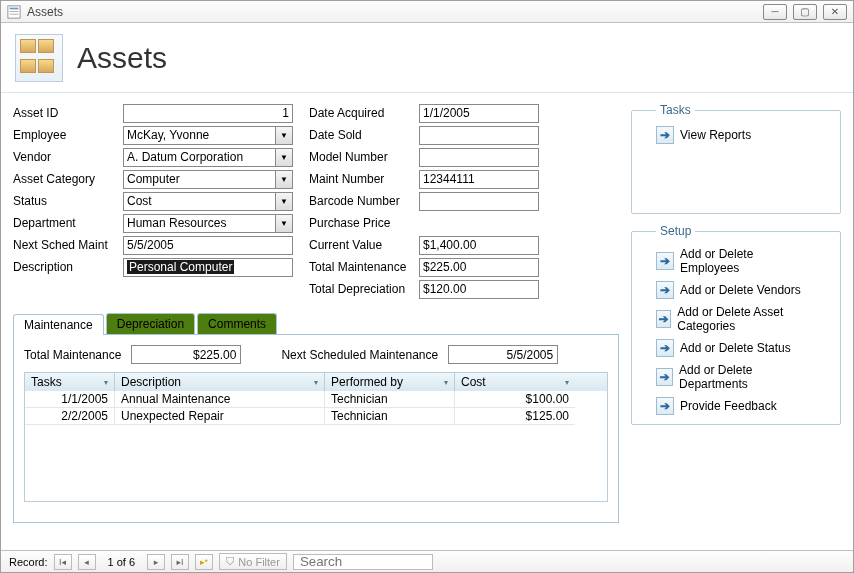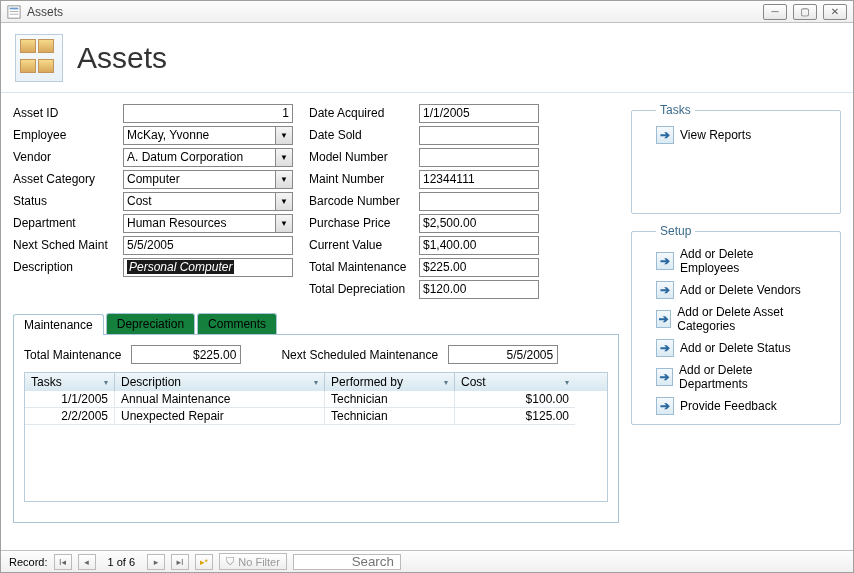--- a/index.html
+++ b/index.html
@@ -17,23 +17,23 @@
 .content { display: flex; padding: 10px 12px 0 12px; height: 430px; }
 .form-area { flex: 1; display: flex; flex-direction: column; }
 .form-cols { display: flex; gap: 16px; margin-bottom: 8px; }
 .col { display: flex; flex-direction: column; gap: 2px; }
 .row { display: flex; align-items: center; height: 20px; }
 .row label { width: 110px; font-size: 12px; }
 .row .field { width: 170px; height: 19px; border: 1px solid #888; background: #fff; font-size: 12px; padding: 0 3px; display: flex; align-items: center; position: relative; }
 .row .field.has-dd { padding-right: 18px; }
 .dd-btn { position: absolute; right: -1px; top: -1px; width: 18px; height: 19px; border: 1px solid #888; background: linear-gradient(#f5f5f5,#ddd); display: flex; align-items: center; justify-content: center; font-size: 8px; cursor: pointer; }
 .row .field.num { justify-content: flex-end; }
-.row .field .highlight { background: #1a1a1a; color: #fff; padding: 0 2px; font-style: italic; }
+.row .field .highlight { background: #1a1a1a; color: #fff; padding: 0 2px; }
 .tabs { border-bottom: 1px solid #a7c4d6; display: flex; margin-top: 6px; }
-.tab { padding: 3px 10px; border: 1px solid #a7c4d6; border-bottom: none; background: #15803d; border-radius: 3px 3px 0 0; margin-right: 2px; cursor: pointer; font-size: 12px; }
+.tab { padding: 3px 10px; border: 1px solid #a7c4d6; border-bottom: none; background: #4d7c0f; border-radius: 3px 3px 0 0; margin-right: 2px; cursor: pointer; font-size: 12px; }
 .tab.active { background: #fff; position: relative; top: 1px; }
 .tab-panel { border: 1px solid #a7c4d6; border-top: none; padding: 10px; height: 190px; background: #fff; }
 .summary-row { display: flex; align-items: center; gap: 10px; margin-bottom: 8px; }
 .summary-row label { font-size: 12px; }
 .summary-row .field { width: 110px; height: 19px; border: 1px solid #888; text-align: right; padding: 0 4px; display: flex; align-items: center; justify-content: flex-end; }
 .summary-row .field.date { width: 110px; }
 .grid { border: 1px solid #b8cdd9; }
 .grid-header { display: flex; background: linear-gradient(#eef6fa,#d8e8f0); }
 .grid-header .gh { border-right: 1px solid #b8cdd9; padding: 2px 6px; font-size: 12px; position: relative; display: flex; align-items: center; }
 .grid-header .gh:last-child { border-right: none; text-align: right; }
@@ -49,21 +49,21 @@
 .col-cost { width: 120px; }
 .side { width: 210px; margin-left: 12px; }
 fieldset { border: 1px solid #b8cdd9; border-radius: 2px; margin-bottom: 10px; padding: 6px 24px; }
 fieldset legend { color: #3a6a8a; font-size: 12px; padding: 0 4px; }
 .side-link { display: flex; align-items: center; gap: 6px; padding: 3px 0; font-size: 12px; color: #000; cursor: pointer; }
 .side-link .ico { width: 18px; height: 18px; border: 1px solid #9bbcd2; background: linear-gradient(#f4f9fc,#dbeaf3); display: flex; align-items: center; justify-content: center; color: #2a6aa0; font-weight: bold; }
 .statusbar { position: absolute; bottom: 0; left: 0; right: 0; height: 22px; border-top: 1px solid #c0c0c0; background: linear-gradient(#fdfdfd,#f0f0f0); display: flex; align-items: center; padding: 0 8px; font-size: 11px; gap: 6px; }
 .nav-btn { width: 18px; height: 16px; border: 1px solid #bbb; background: linear-gradient(#fff,#eee); display: flex; align-items: center; justify-content: center; font-size: 9px; color: #666; cursor: pointer; }
 .rec-text { padding: 0 6px; }
 .filter-btn { border: 1px solid #bbb; padding: 1px 6px; background: linear-gradient(#fff,#eee); color: #999; display: flex; align-items: center; gap: 4px; }
-.search-box { border: 1px solid #bbb; padding: 1px 6px; background: #fff; color: #737373; width: 108px; height: 16px; text-align: right; }
+.search-box { border: 1px solid #bbb; padding: 1px 6px; background: #fff; color: #737373; width: 140px; height: 16px; }
 </style>
 </head>
 <body>
 
 <div class="window">
   <div class="titlebar">
     <svg class="titlebar-icon" viewBox="0 0 16 16">
         <rect x="1" y="1" width="14" height="14" fill="#fff" stroke="#888"></rect>
         <rect x="3" y="3" width="10" height="2" fill="#6a9bd0"></rect>
         <rect x="3" y="7" width="10" height="1" fill="#aaa"></rect>
@@ -171,23 +171,20 @@
               </div>
             </div>
           <div class="row">
               <label>Barcode Number</label>
               <div class="field" style="width:120px">
                 <span></span>
               </div>
             </div>
           <div class="row">
               <label>Purchase Price</label>
-              <div class="field" style="width:120px">
-                <span>$2,500.00</span>
-              </div>
             </div>
           <div class="row">
               <label>Current Value</label>
               <div class="field" style="width:120px">
                 <span>$1,400.00</span>
               </div>
             </div>
           <div class="row">
               <label>Total Maintenance</label>
               <div class="field" style="width:120px">

